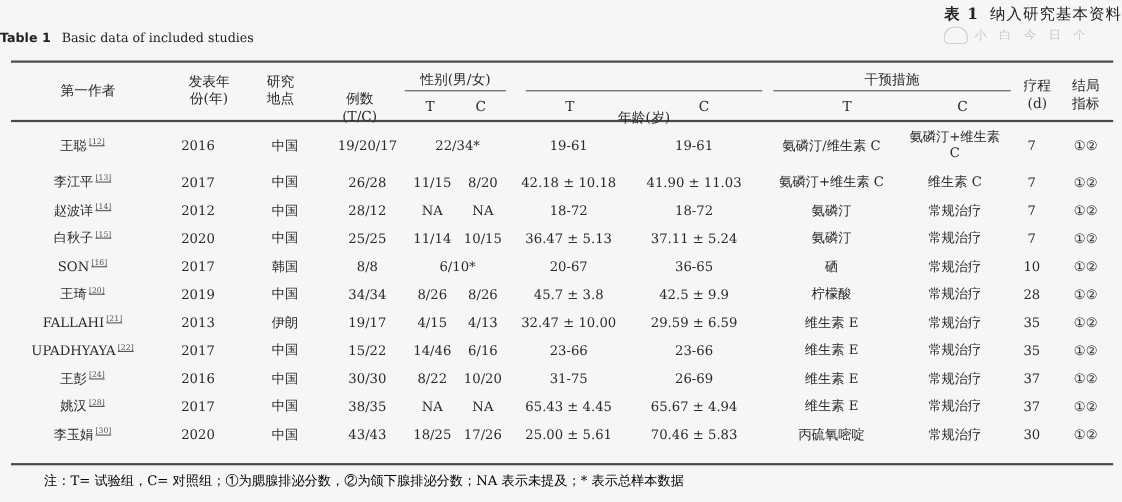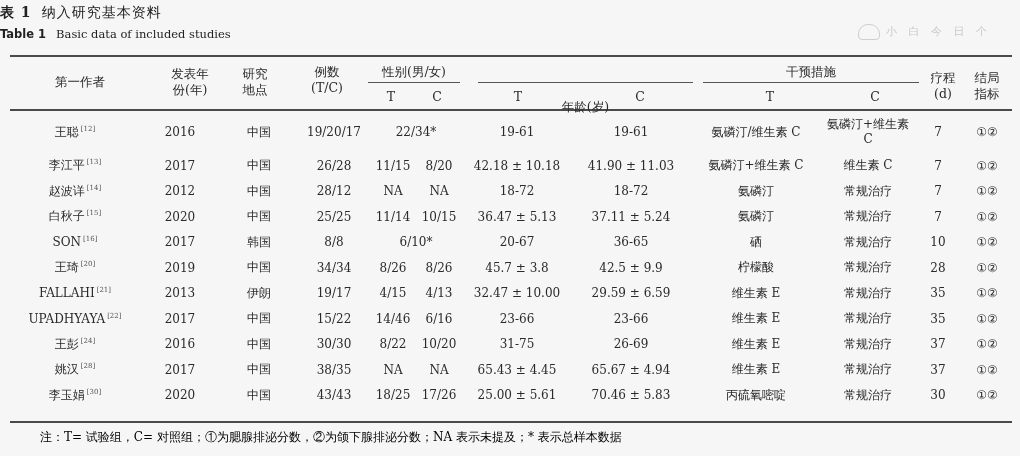--- a/index.html
+++ b/index.html
@@ -5,21 +5,21 @@
   html, body { margin: 0; padding: 0; }
   body {
     width: 1020px; height: 456px; overflow: hidden;
     background: #f6f6f6;
     font-family: "DejaVu Serif", "Liberation Serif", serif;
     color: #2a2a2a;
     position: relative;
   }
   .title-cn {
     position: absolute; top: 4px; left: 0; width: 1020px;
-    text-align: left; font-size: 14px; letter-spacing: 1px; color: #222;
+    text-align: right; font-size: 14px; letter-spacing: 1px; color: #222;
   }
   .title-cn .lbl { font-weight: bold; margin-right: 10px; }
   .title-en {
     position: absolute; top: 27px; left: 0; width: 1020px;
     text-align: left; font-size: 11.5px; color: #222;
   }
   .title-en .lbl { font-weight: bold; font-family: "DejaVu Sans", sans-serif; margin-right: 10px; }
   .watermark {
     position: absolute; top: 24px; left: 858px;
     font-size: 11px; color: #c9c9c9; letter-spacing: 4px;
@@ -39,21 +39,21 @@
     position: absolute; left: 10px; top: 111px; width: 1002px;
     border-collapse: collapse; table-layout: fixed;
     font-size: 12px;
   }
   table.data td {
     text-align: center; padding: 0; height: 25.5px; white-space: nowrap;
     vertical-align: middle;
   }
   table.data tr.first td { height: 42px; }
   table.data td.c2 { white-space: normal; line-height: 15px; }
-  sup { font-size: 7px; color: #555; vertical-align: 5px; margin-left: 2px; }
+  sup { font-size: 7px; color: #555; vertical-align: 5px; margin-left: 2px; text-decoration: underline; }
 
   .hcell {
     position: absolute; text-align: center; font-size: 12.5px; line-height: 16px; color: #2a2a2a;
   }
   .note {
     position: absolute; top: 429px; left: 40px; font-size: 12px; color: #000000;
   }
 </style>
 </head>
 <body>
@@ -76,21 +76,21 @@
 
 <div class="hcell" style="left:20px;top:74px;width:120px;">第一作者</div>
 <div class="hcell" style="left:145px;top:66px;width:90px;">
   <div>发表年</div>
     <div>份(年)</div>
 </div>
 <div class="hcell" style="left:220px;top:66px;width:70px;">
   <div>研究</div>
     <div>地点</div>
 </div>
-<div class="hcell" style="left:292px;top:64px;width:70px;text-align:center;">
+<div class="hcell" style="left:292px;top:82px;width:70px;text-align:center;">
   <div>例数</div>
     <div>(T/C)</div>
 </div>
 <div class="hcell" style="left:368px;top:64px;width:92px;">性别(男/女)</div>
 <div class="hcell" style="left:368px;top:89px;width:46px;">T</div>
 <div class="hcell" style="left:414px;top:89px;width:46px;">C</div>
 <div class="hcell" style="left:478px;top:64px;width:215px;margin-top:35px;">年龄(岁)</div>
 <div class="hcell" style="left:478px;top:89px;width:80px;">T</div>
 <div class="hcell" style="left:600px;top:89px;width:80px;">C</div>
 <div class="hcell" style="left:703px;top:64px;width:216px;text-align:center;">干预措施</div>

